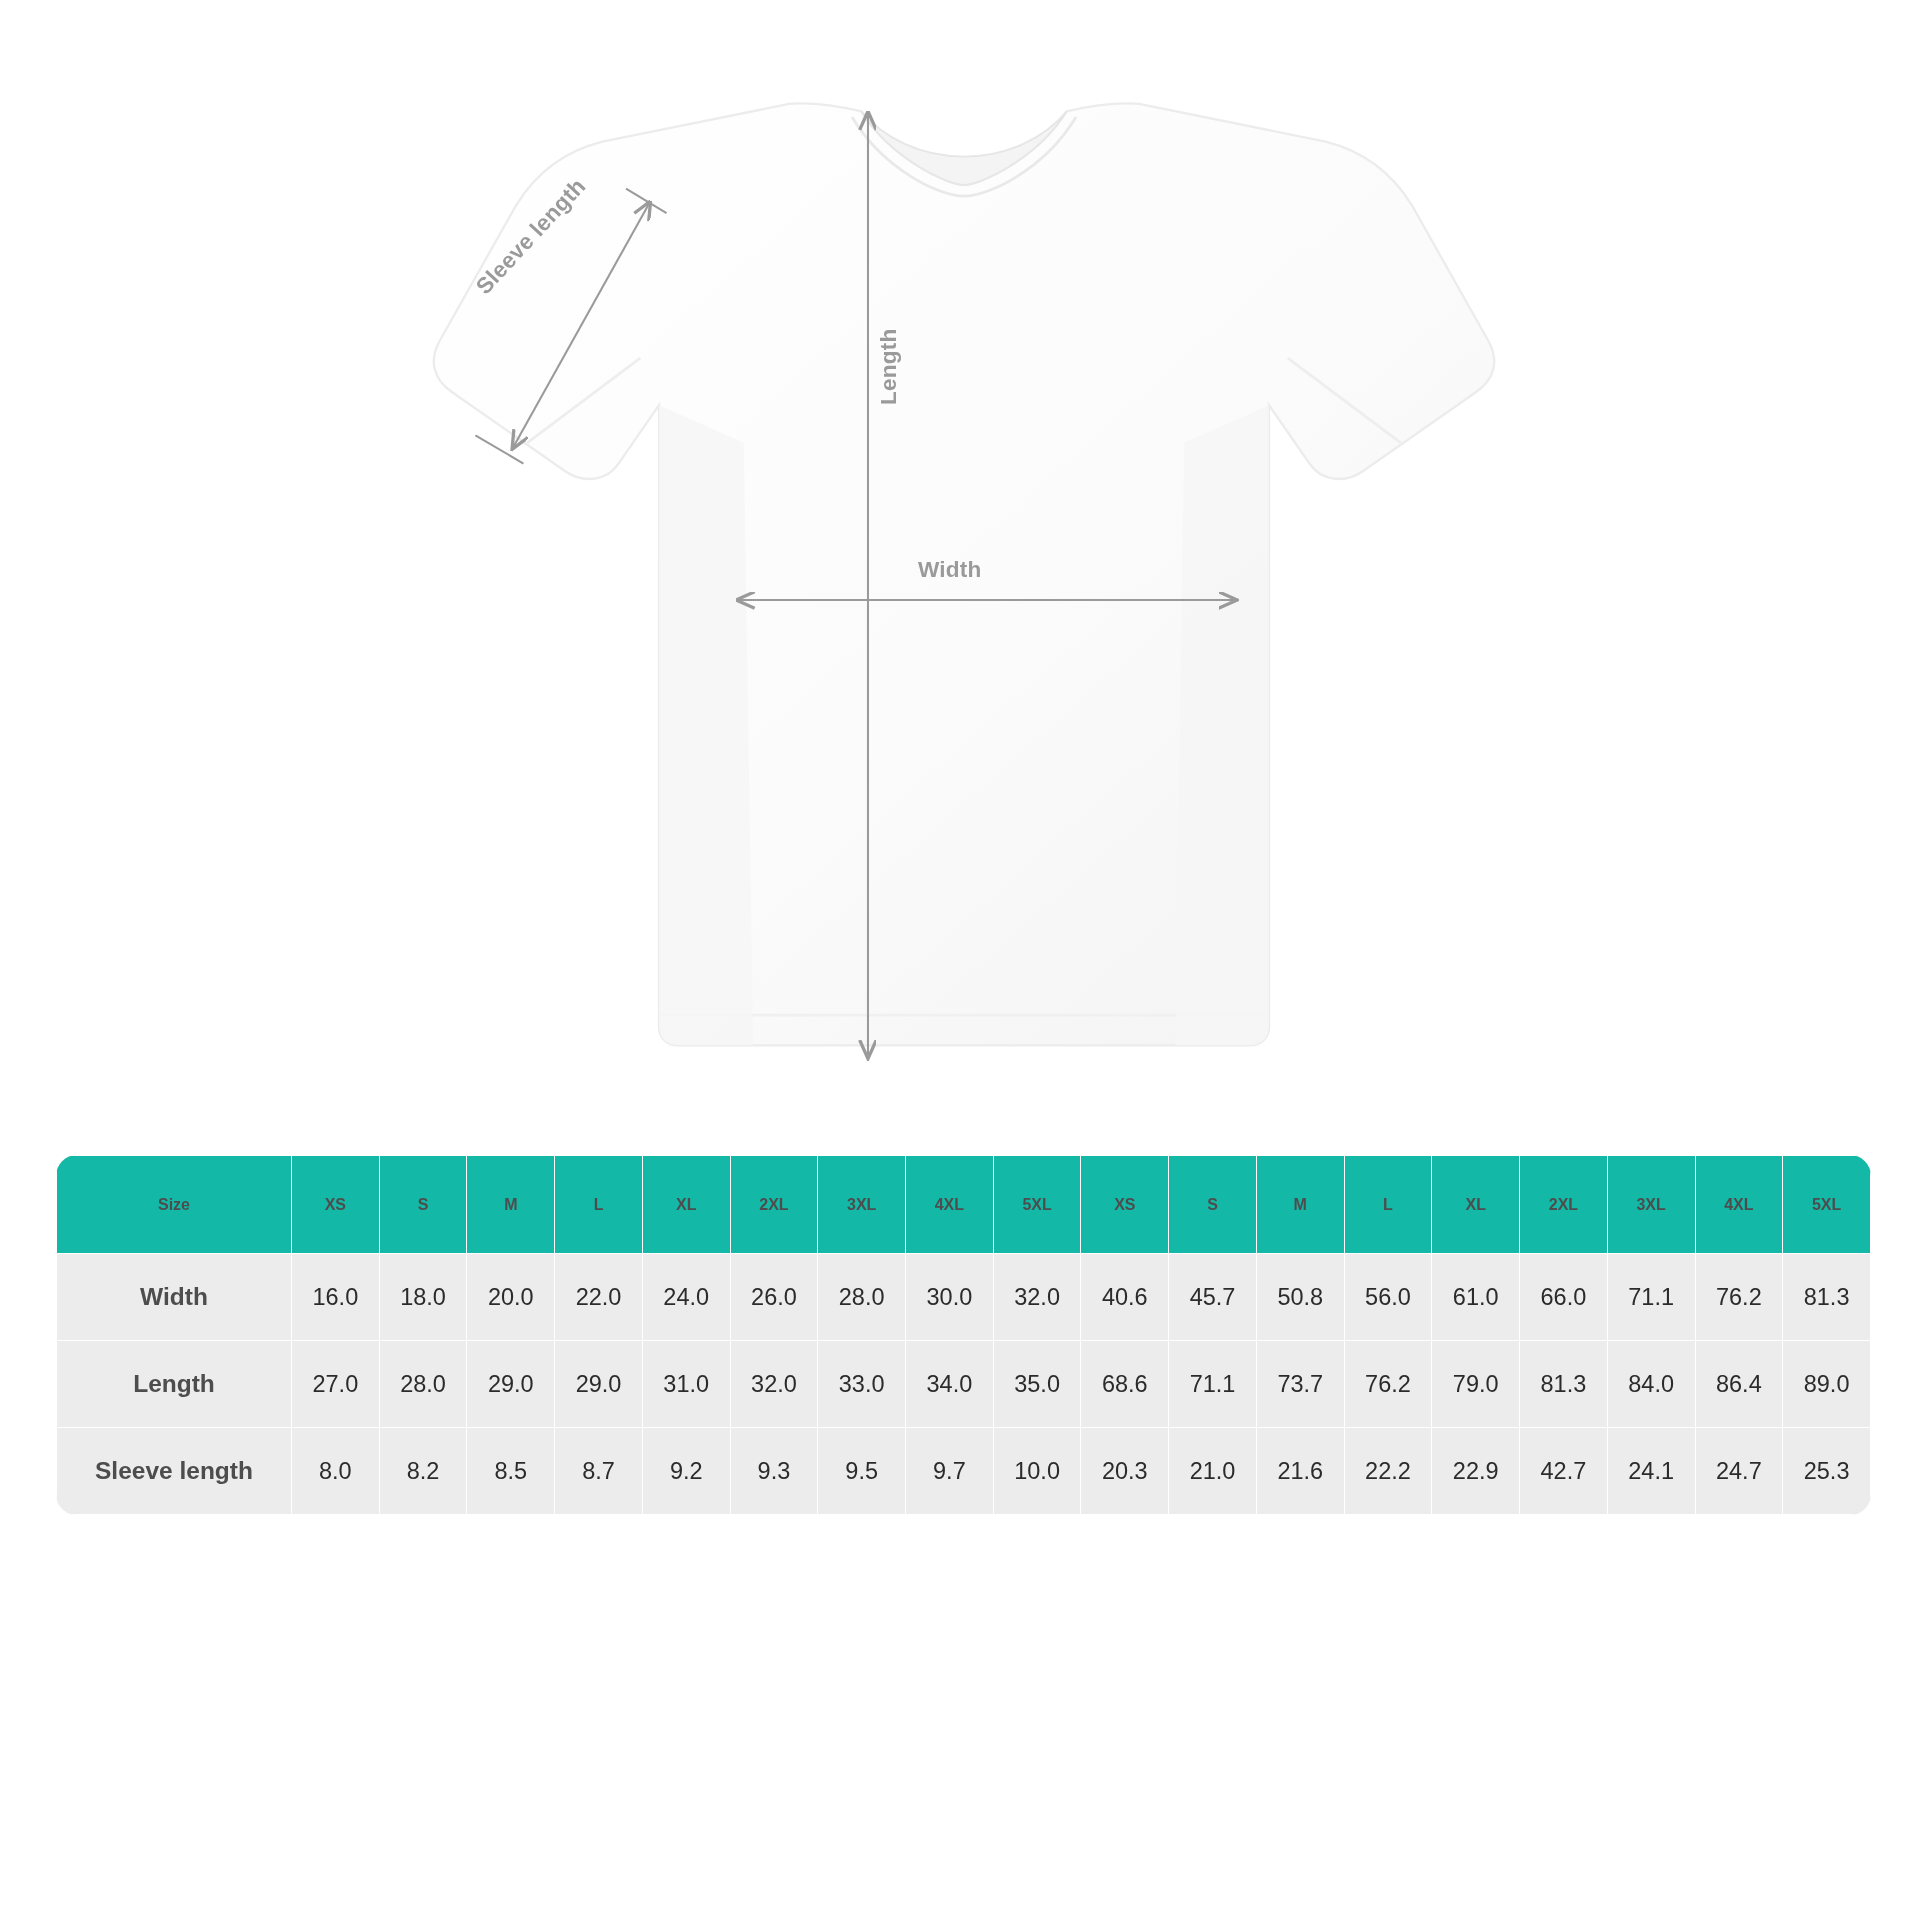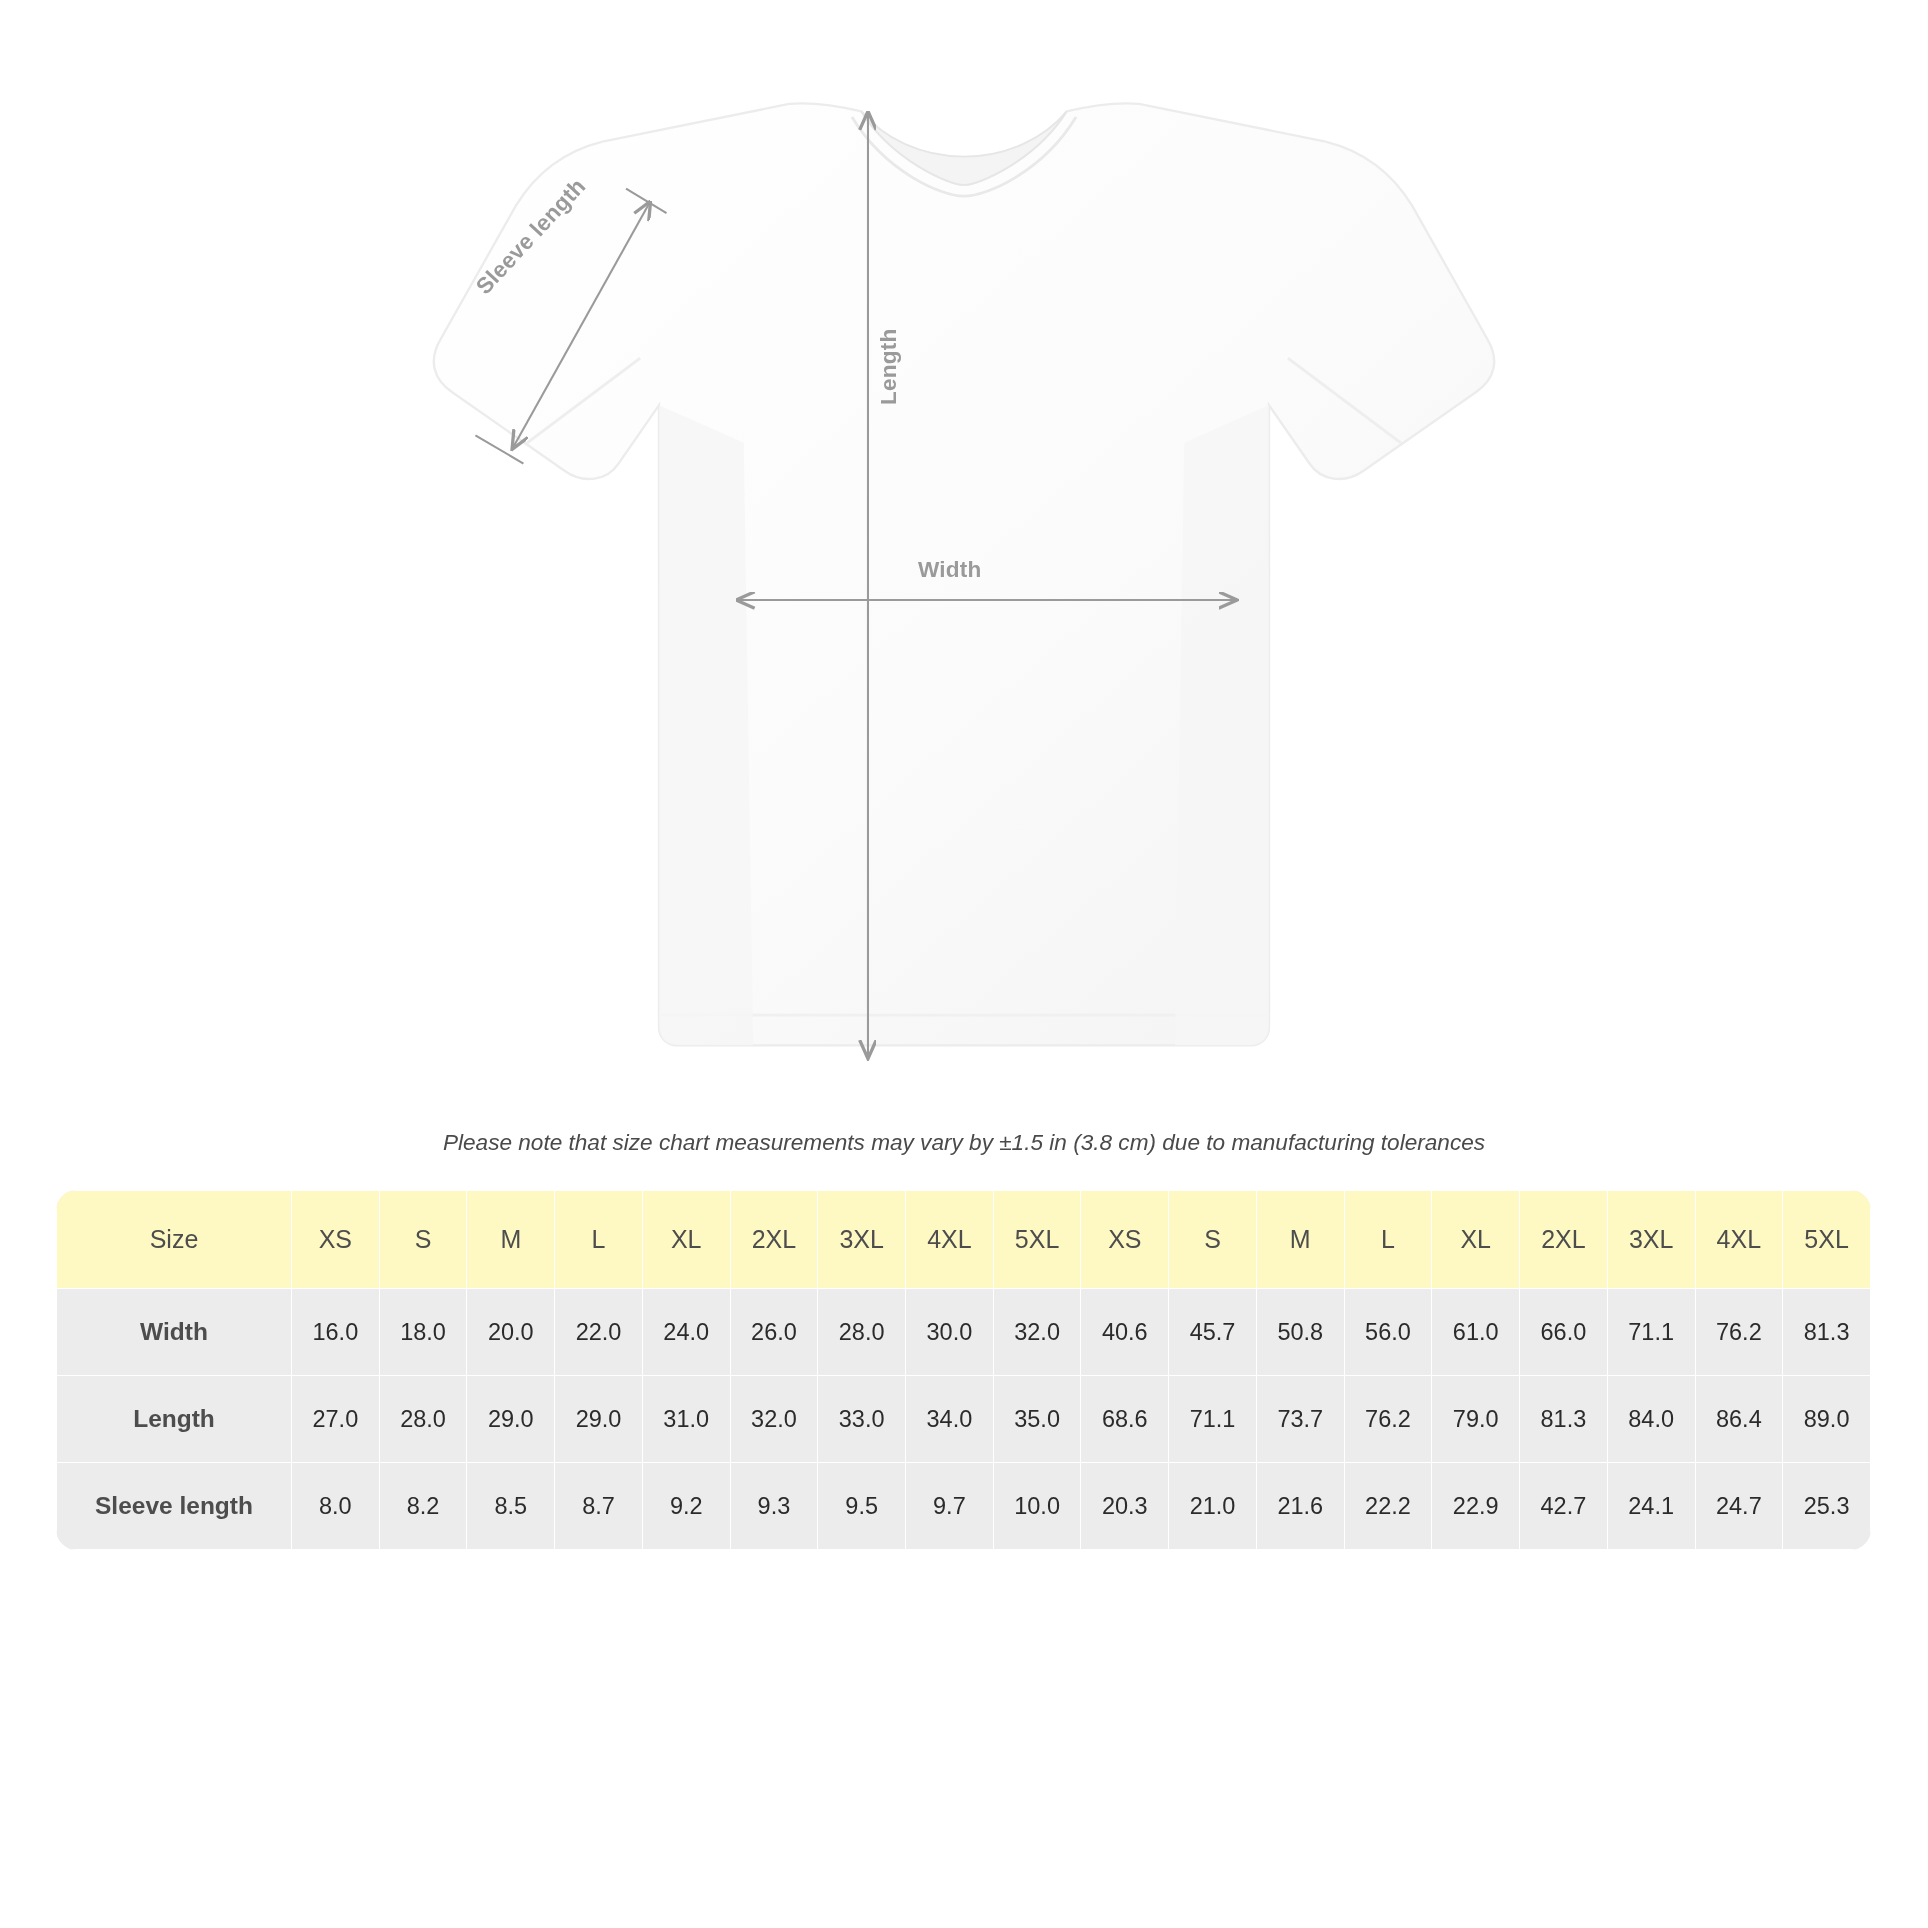--- a/index.html
+++ b/index.html
@@ -110,23 +110,23 @@
     font-style: italic;
     color: #6e6e6e;
     display: block;
     line-height: 1.6;
   }
   .corner-cell {
     background: #ececec;
     border: none !important;
   }
   tr.head-row td {
-    background: #fef9c3;
-    font-weight: normal;
-    font-size: 25px;
+    background: #14b8a6;
+    font-weight: bold;
+    font-size: 16px;
     color: #4d4d4d;
     border-color: #ffffff;
     height: 98px;
   }
   tr.data-row td {
     background: #ececec;
   }
   tr.data-row td.rowlabel {
     font-weight: bold;
     font-size: 24.5px;
@@ -200,21 +200,20 @@
       <line x1="665" y1="200" x2="708" y2="226" stroke="#9a9a9a" stroke-width="2.2"></line>
       <line x1="505" y1="462" x2="556" y2="492" stroke="#9a9a9a" stroke-width="2.2"></line>
     </svg>
 
     <div class="dim-label sleeve">Sleeve length</div>
     <div class="dim-label length">Length</div>
     <div class="dim-label width">Width</div>
   </div>
 
   <div class="title-block">
-    <p class="chart-note">Please note that size chart measurements may vary by ±1.5 in (3.8 cm) due to manufacturing tolerances</p>
   </div>
 
   <div class="table-wrap">
     <table class="size-table">
       <colgroup>
         <col style="width:235px">
         <col span="18">
       </colgroup>
       <tbody>
 

